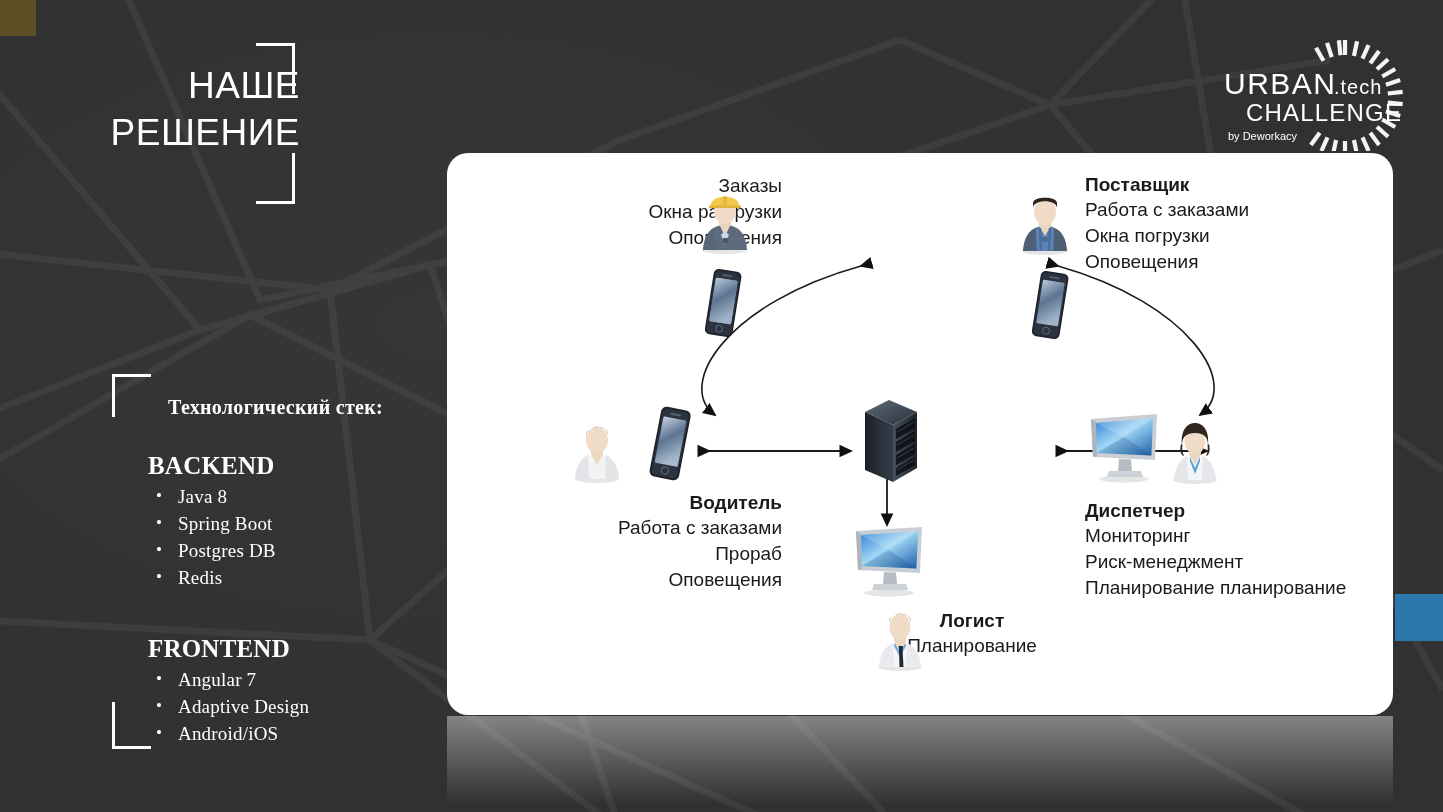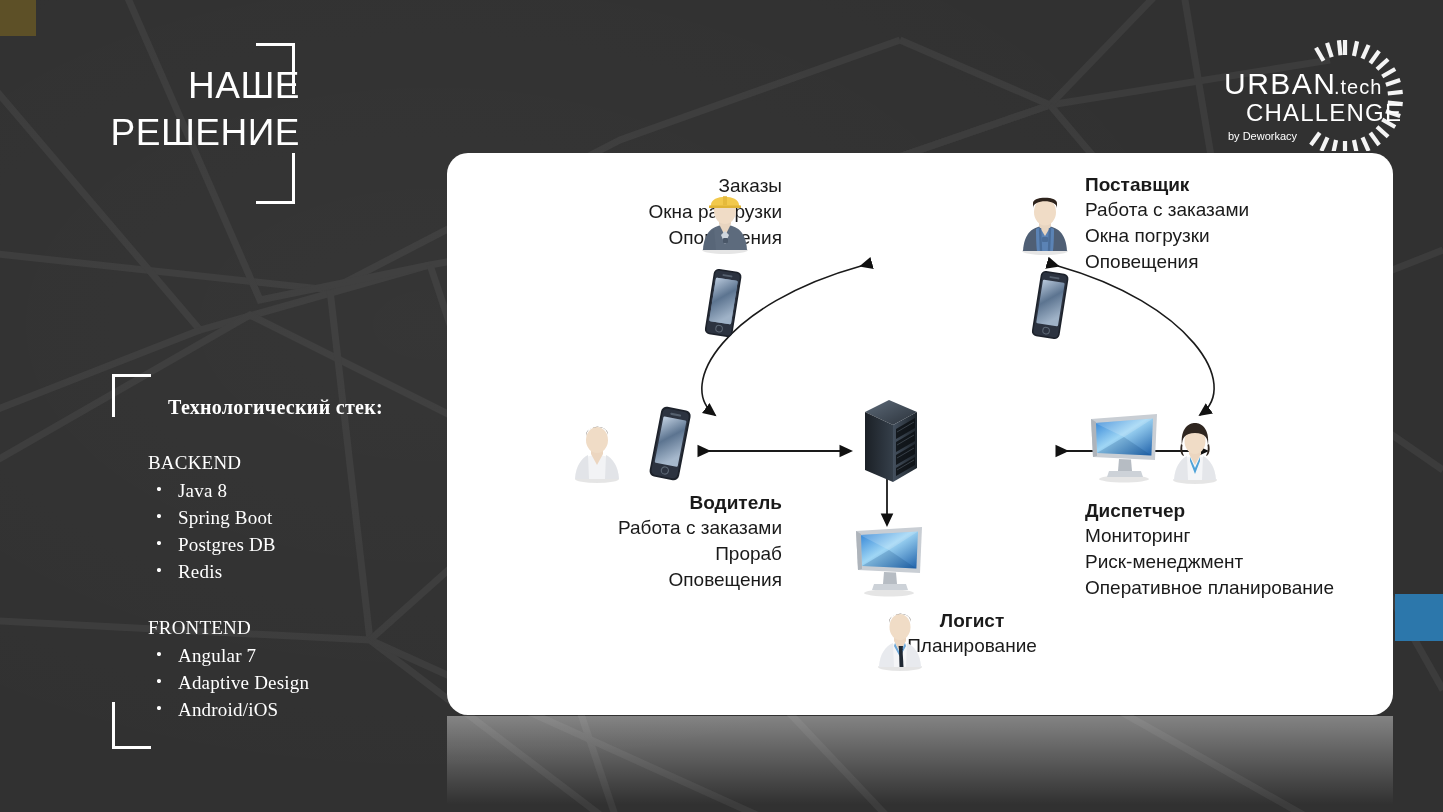--- a/index.html
+++ b/index.html
@@ -41,23 +41,23 @@
   .stack{position:absolute;left:112px;top:374px;width:330px;z-index:4;}
   .stack-bracket-tl{position:absolute;left:112px;top:374px;width:36px;height:40px;
     border-top:3px solid #fff;border-left:3px solid #fff;z-index:4;}
   .stack-bracket-bl{position:absolute;left:112px;top:702px;width:36px;height:44px;
     border-bottom:3px solid #fff;border-left:3px solid #fff;z-index:4;}
   .stack-title{
     font-family:"Liberation Serif", serif;font-weight:bold;font-size:20px;color:#ffffff;
     margin:22px 0 0 56px;letter-spacing:.3px;
   }
   .stack-group{margin:33px 0 0 36px;}
-  .stack-group.second{margin-top:32px;}
+  .stack-group.second{margin-top:44px;}
   .group-head{
-    font-family:"Liberation Serif", serif;font-weight:normal;font-size:19px;color:#ffffff;
+    font-family:"Liberation Serif", serif;font-weight:bold;font-size:25px;color:#ffffff;
     letter-spacing:.2px;margin-bottom:3px;
   }
   .bullets{list-style:none;margin:0;padding:0;}
   .bullets li{
     font-family:"Liberation Serif", serif;font-weight:normal;font-size:19px;color:#ffffff;
     line-height:27px;padding-left:30px;position:relative;letter-spacing:.2px;
   }
   .bullets li:before{
     content:"\2022";position:absolute;left:8px;top:-1px;font-size:17px;color:#ffffff;
   }
@@ -365,21 +365,21 @@
           <rect x="17.5" y="8" width="11" height="2.2" rx="1.1" fill="#55606e"></rect>
           <circle cx="23" cy="66" r="3.6" fill="none" stroke="#5d6875" stroke-width="1.1"></circle>
         </g>
       </svg>
     </div>
 
     <div class="grp grp-dispetcher ta-left">
       <div class="head">Диспетчер</div>
       <div class="ln">Мониторинг</div>
       <div class="ln">Риск-менеджмент</div>
-      <div class="ln">Оперативное планирование</div>
+      <div class="ln">Планирование планирование</div>
     </div>
     <div class="icon" style="left:638px;top:258px;">
       <svg width="78" height="72" viewBox="0 0 78 72">
         <ellipse cx="39" cy="68" rx="25" ry="3.4" fill="#000" opacity="0.10"></ellipse>
         <linearGradient id="scr1" x1="0" y1="0" x2="1" y2="1">
           <stop offset="0" stop-color="#2b7fd4"></stop>
             <stop offset="0.45" stop-color="#9fd6f5"></stop>
           <stop offset="1" stop-color="#1d5fa8"></stop>
         </linearGradient>
         <path d="M6 8 L72 3 L70 49 L8 46 Z" fill="#c9ced4"></path>

